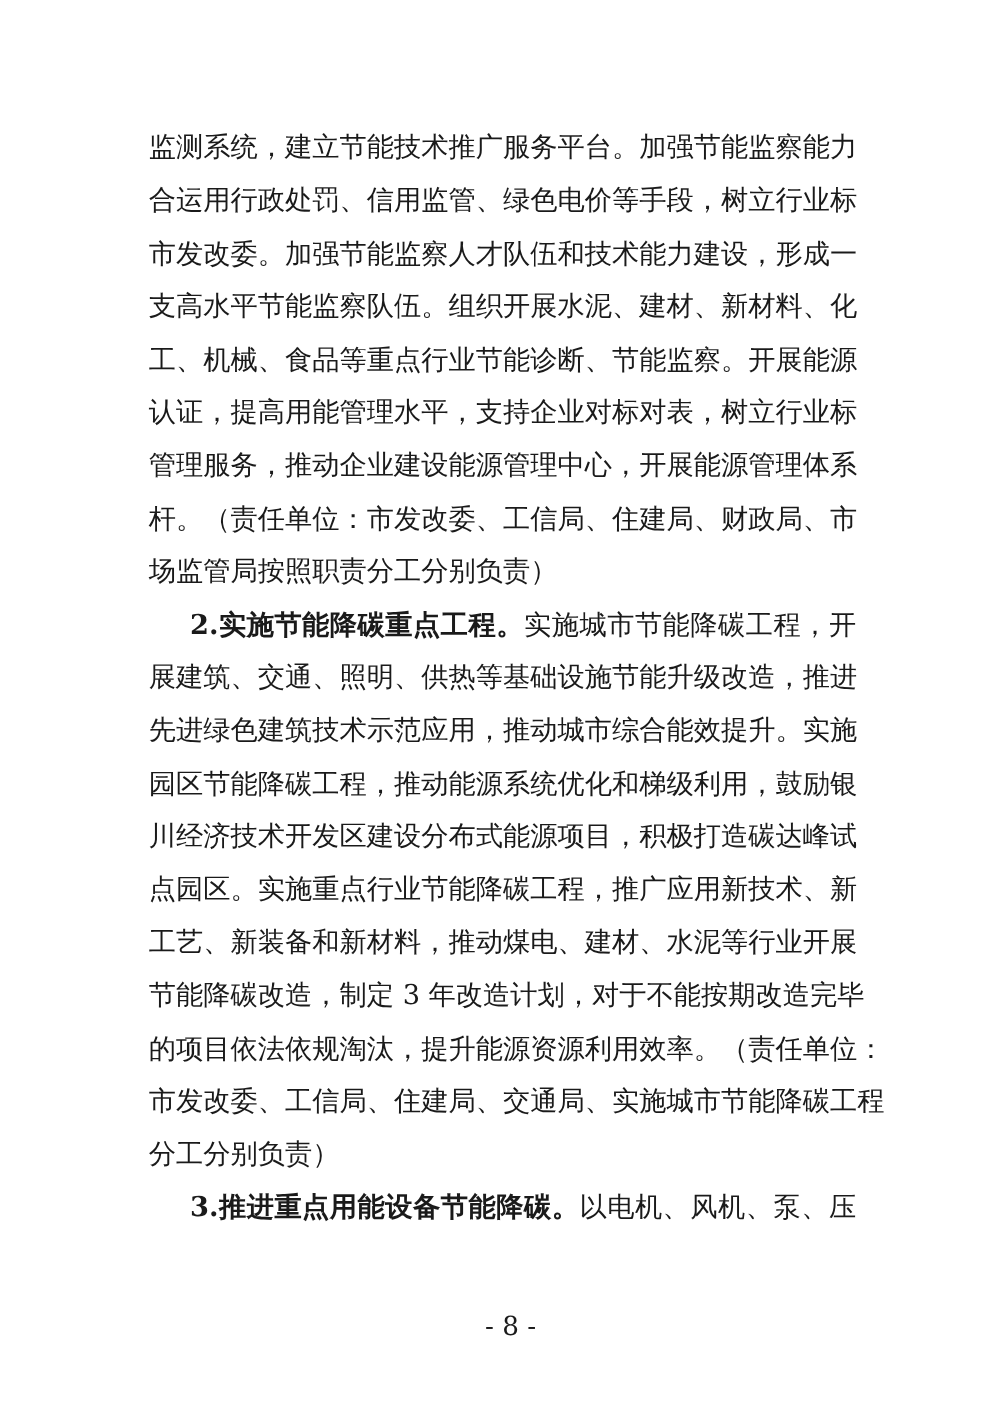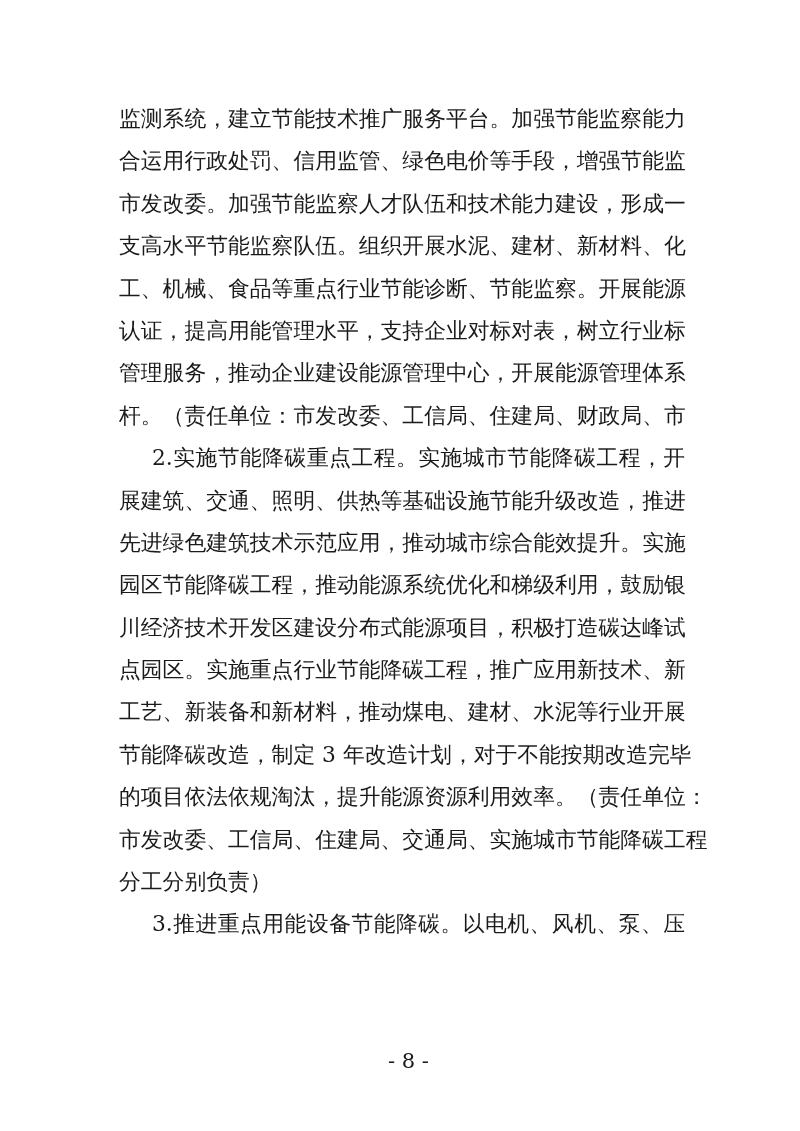--- a/index.html
+++ b/index.html
@@ -36,48 +36,49 @@
     overflow: visible;
   }
   .line.no-justify {
     text-align: left;
     text-align-last: left;
   }
   .line.indent {
     padding-left: 33px;
   }
   .seg.bold {
-    font-weight: 400;
+    font-weight: 700;
   }
   .footer {
     position: absolute;
     left: 0;
     right: 0;
     top: 1048px;
     height: 26px;
     line-height: 26px;
     text-align: center;
     font-size: 21px;
     color: #1a1a1a;
     font-family: "DejaVu Serif", "Liberation Serif", serif;
   }
 </style>
 </head>
 <body>
 
 <div class="page">
   <div class="doc-body">
       <div class="line"><span class="seg">监测系统，建立节能技术推广服务平台。加强节能监察能力</span></div>
-      <div class="line"><span class="seg">合运用行政处罚、信用监管、绿色电价等手段，增强节能监</span></div>
+      <div class="line"><span class="seg">合运用行政处罚、信用监管、绿色电价等手段，树立行业标</span></div>
       <div class="line"><span class="seg">市发改委。加强节能监察人才队伍和技术能力建设，形成一</span></div>
       <div class="line"><span class="seg">支高水平节能监察队伍。组织开展水泥、建材、新材料、化</span></div>
       <div class="line"><span class="seg">工、机械、食品等重点行业节能诊断、节能监察。开展能源</span></div>
       <div class="line"><span class="seg">认证，提高用能管理水平，支持企业对标对表，树立行业标</span></div>
       <div class="line"><span class="seg">管理服务，推动企业建设能源管理中心，开展能源管理体系</span></div>
       <div class="line"><span class="seg">杆。（责任单位：市发改委、工信局、住建局、财政局、市</span></div>
+      <div class="line no-justify"><span class="seg">场监管局按照职责分工分别负责）</span></div>
       <div class="line indent"><span class="seg bold">2.实施节能降碳重点工程。</span><span class="seg">实施城市节能降碳工程，开</span></div>
       <div class="line"><span class="seg">展建筑、交通、照明、供热等基础设施节能升级改造，推进</span></div>
       <div class="line"><span class="seg">先进绿色建筑技术示范应用，推动城市综合能效提升。实施</span></div>
       <div class="line"><span class="seg">园区节能降碳工程，推动能源系统优化和梯级利用，鼓励银</span></div>
       <div class="line"><span class="seg">川经济技术开发区建设分布式能源项目，积极打造碳达峰试</span></div>
       <div class="line"><span class="seg">点园区。实施重点行业节能降碳工程，推广应用新技术、新</span></div>
       <div class="line"><span class="seg">工艺、新装备和新材料，推动煤电、建材、水泥等行业开展</span></div>
       <div class="line"><span class="seg">节能降碳改造，制定 3 年改造计划，对于不能按期改造完毕</span></div>
       <div class="line"><span class="seg">的项目依法依规淘汰，提升能源资源利用效率。（责任单位：</span></div>
       <div class="line"><span class="seg">市发改委、工信局、住建局、交通局、实施城市节能降碳工程</span></div>

